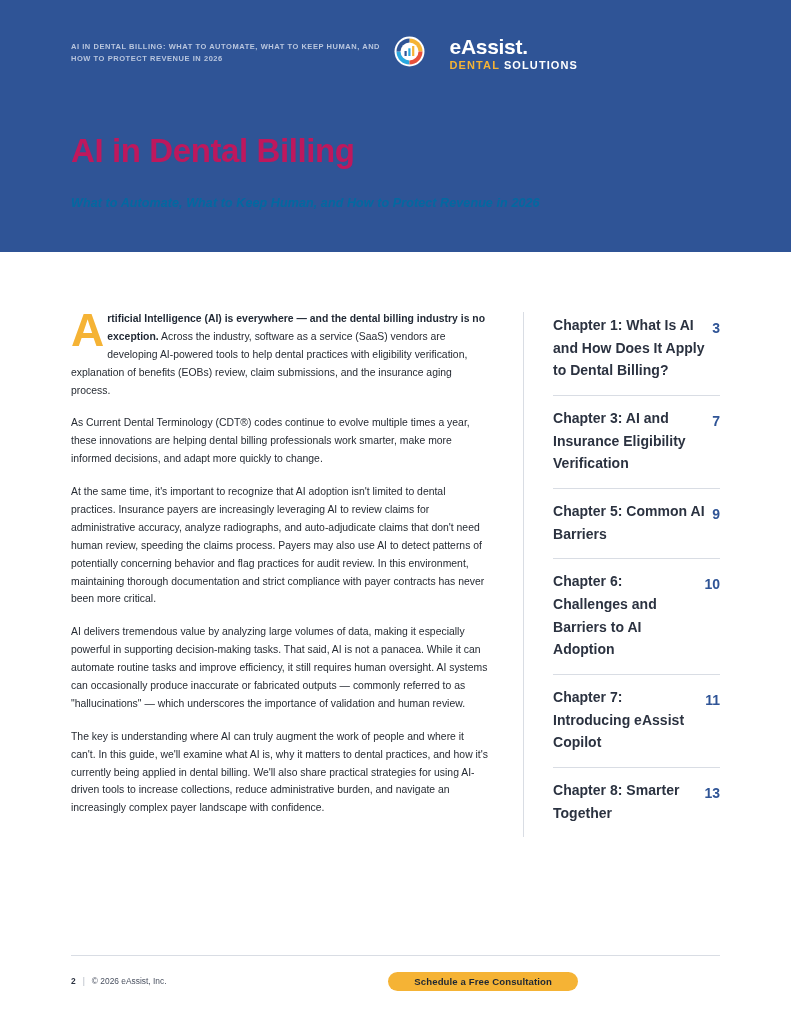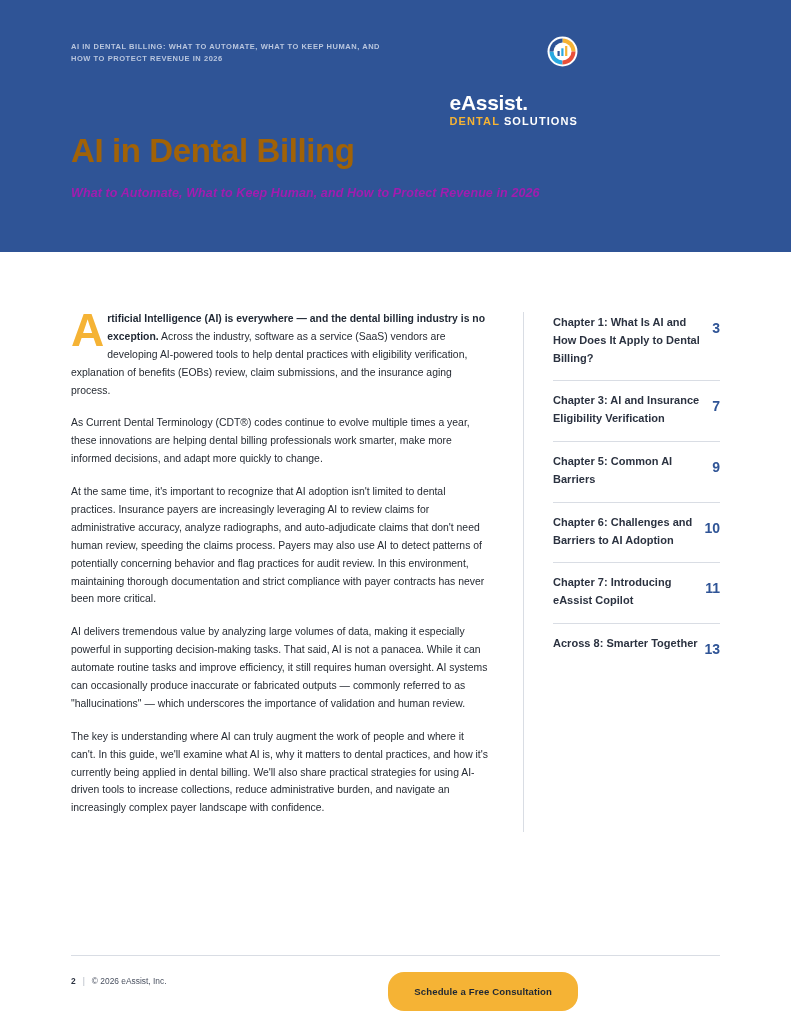--- a/index.html
+++ b/index.html
@@ -35,23 +35,22 @@
     letter-spacing: 0.55px;
     line-height: 1.55;
     color: #b9c6de;
     text-transform: uppercase;
   }
   .logo {
     position: absolute;
     top: 36px;
     right: 57px;
     display: flex;
-    align-items: flex-end;
+    align-items: flex-start;
     gap: 25px;
-    flex-direction: column;
   }
   .logo-mark {
     width: 31px; height: 31px;
     position: relative;
   }
   .logo-text {
     display: flex;
     flex-direction: column;
     line-height: 1;
   }
@@ -69,31 +68,31 @@
   }
   .logo-sub .y { color: #f5b335; }
   .logo-sub .w { color: #ffffff; }
 
   .doc-title {
     position: absolute;
     top: 132px;
     left: 71px;
     font-size: 33px;
     font-weight: bold;
-    color: #a16207;
+    color: #be185d;
     letter-spacing: -0.4px;
   }
   .doc-subtitle {
     position: absolute;
-    top: 186px;
+    top: 196px;
     left: 71px;
     font-size: 12.5px;
     font-style: italic;
     font-weight: bold;
-    color: #a21caf;
+    color: #0369a1;
     letter-spacing: 0.1px;
   }
 
   
   .content {
     position: absolute;
     top: 310px;
     left: 71px;
     width: 649px;
     display: flex;
@@ -135,21 +134,21 @@
     display: flex;
     align-items: flex-start;
     justify-content: space-between;
     padding: 11px 0 13px 0;
     border-bottom: 1px solid #d9dde4;
     gap: 6px;
   }
   .toc-item:first-child { padding-top: 2px; }
   .toc-item:last-child { border-bottom: none; }
   .toc-label {
-    font-size: 11px;
+    font-size: 14px;
     font-weight: bold;
     line-height: 1.62;
     color: #2b3240;
     letter-spacing: 0.02px;
   }
   .toc-page {
     font-size: 14px;
     font-weight: bold;
     color: #2f5496;
     flex: 0 0 auto;
@@ -180,21 +179,21 @@
   .cta {
     position: absolute;
     right: 57px;
     top: 972px;
     background: #f5b335;
     color: #1f2733;
     font-size: 9.6px;
     font-weight: bold;
     border: none;
     border-radius: 16px;
-    padding: 14px 26px;
+    padding: 4px 26px;
     cursor: pointer;
     letter-spacing: 0.1px;
   }
 </style>
 </head>
 <body>
 
 <div class="page">
 
   <div class="header-band"></div>
@@ -251,21 +250,21 @@
       </div>
       <div class="toc-item">
         <span class="toc-label">Chapter 6: Challenges and Barriers to AI Adoption</span>
         <span class="toc-page">10</span>
       </div>
       <div class="toc-item">
         <span class="toc-label">Chapter 7: Introducing eAssist Copilot</span>
         <span class="toc-page">11</span>
       </div>
       <div class="toc-item">
-        <span class="toc-label">Across 8: Smarter Together</span>
+        <span class="toc-label">Chapter 8: Smarter Together</span>
         <span class="toc-page">13</span>
       </div>
     </div>
   </div>
 
   <div class="footer-rule"></div>
   <div class="footer-left">
     <span class="pnum">2</span>
     <span class="sep">|</span>
     <span>© 2026 eAssist, Inc.</span>

